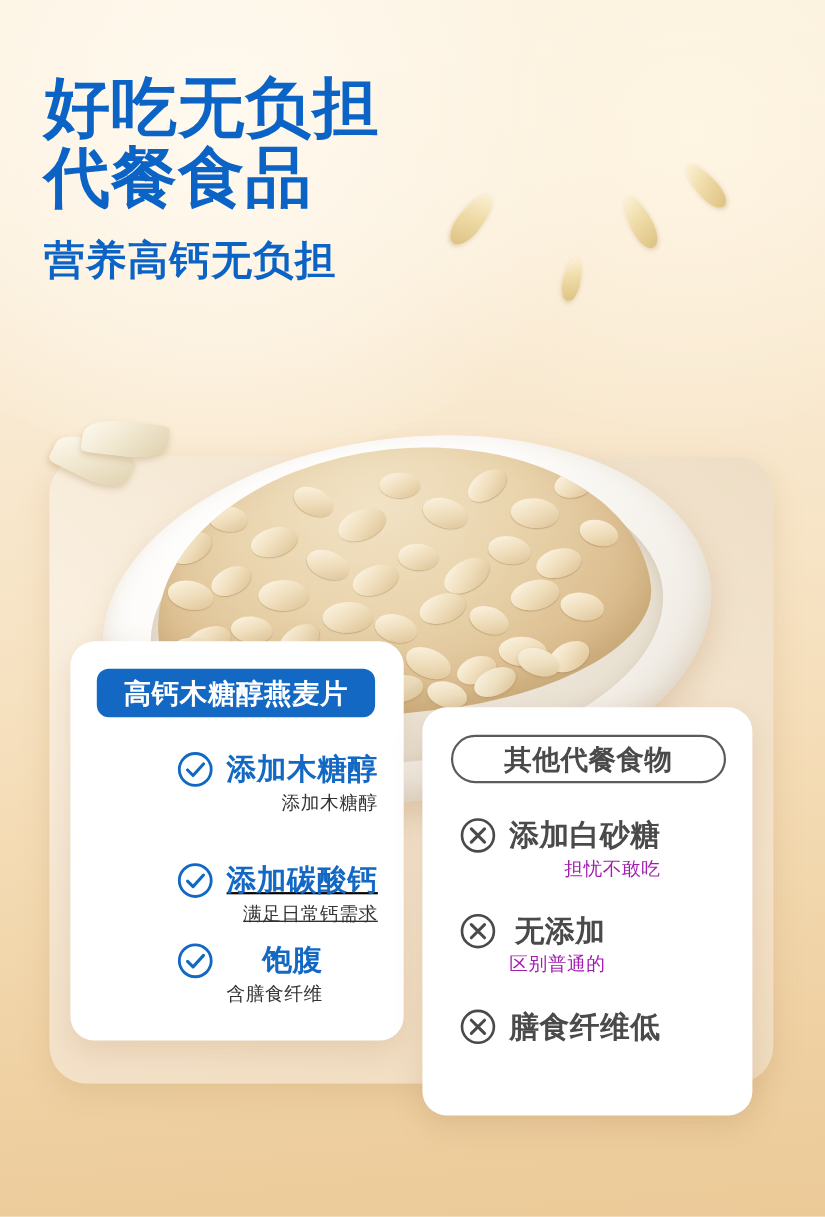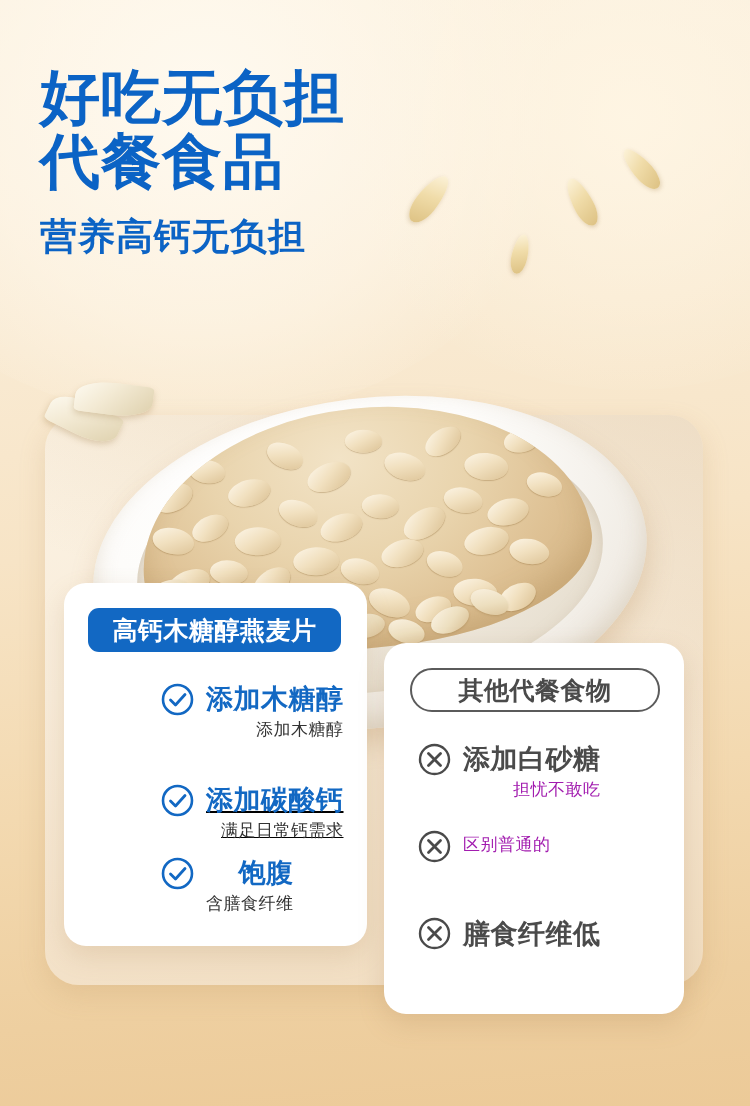--- a/index.html
+++ b/index.html
@@ -375,20 +375,21 @@
 
       <div class="feat feat-r1">
         <span class="ico">
           <svg viewBox="0 0 33 33" width="33" height="33">
             <circle cx="16.5" cy="16.5" r="14.5" fill="none" stroke="#4a4a4a" stroke-width="2.4"></circle>
             <line x1="10.5" y1="10.5" x2="22.5" y2="22.5" stroke="#4a4a4a" stroke-width="2.8" stroke-linecap="round"></line>
             <line x1="22.5" y1="10.5" x2="10.5" y2="22.5" stroke="#4a4a4a" stroke-width="2.8" stroke-linecap="round"></line>
           </svg>
         </span>
         <span class="txt">
+          <span class="t1">无添加</span>
           <span class="t2">区别普通的</span>
         </span>
       </div>
 
       <div class="feat feat-r2" style="align-items:center;">
         <span class="ico">
           <svg viewBox="0 0 33 33" width="33" height="33">
             <circle cx="16.5" cy="16.5" r="14.5" fill="none" stroke="#4a4a4a" stroke-width="2.4"></circle>
             <line x1="10.5" y1="10.5" x2="22.5" y2="22.5" stroke="#4a4a4a" stroke-width="2.8" stroke-linecap="round"></line>
             <line x1="22.5" y1="10.5" x2="10.5" y2="22.5" stroke="#4a4a4a" stroke-width="2.8" stroke-linecap="round"></line>

